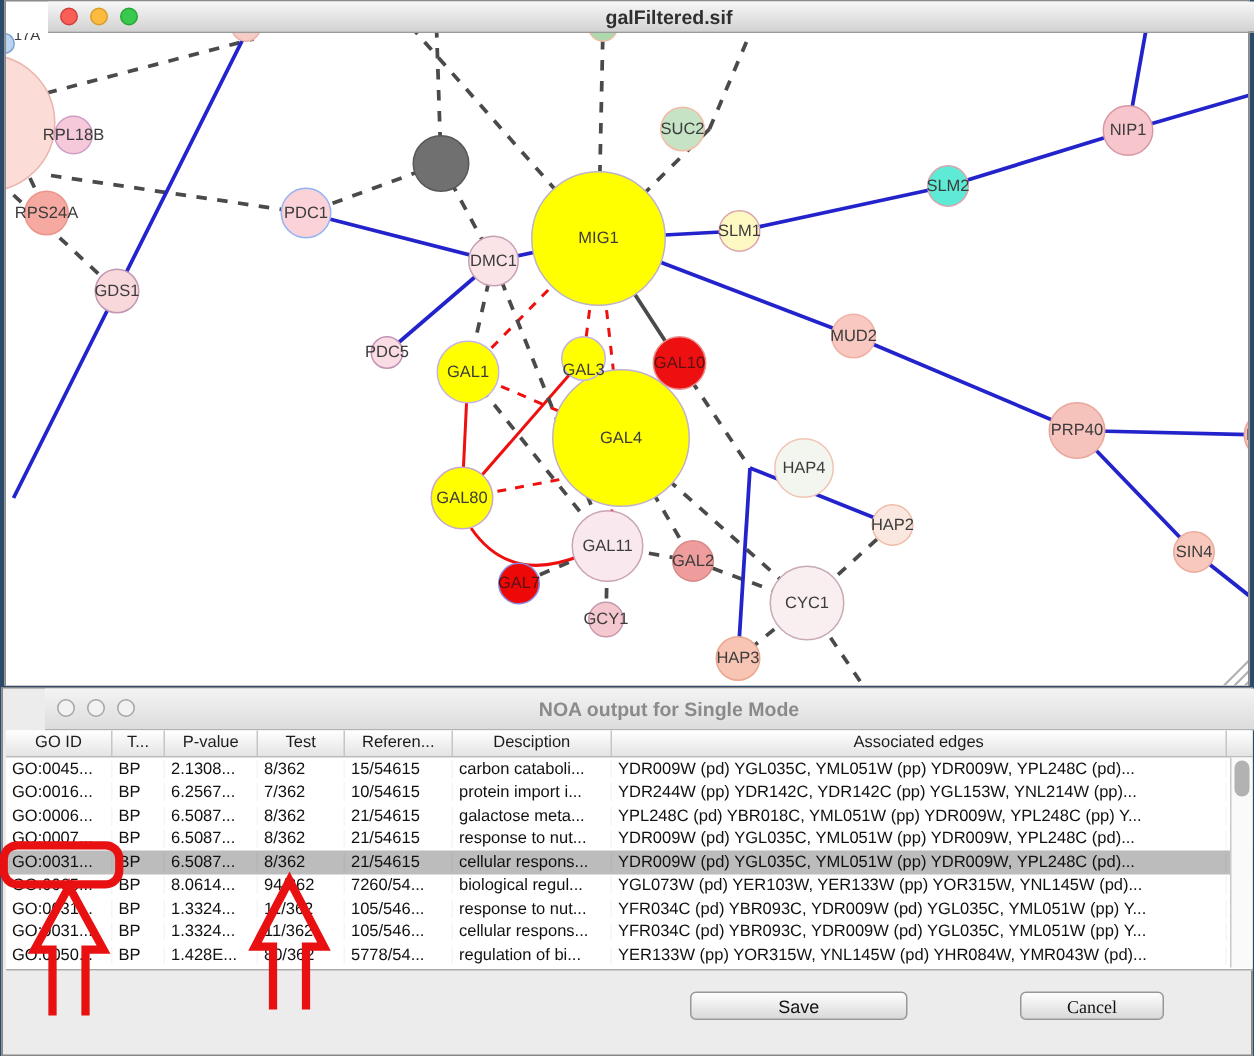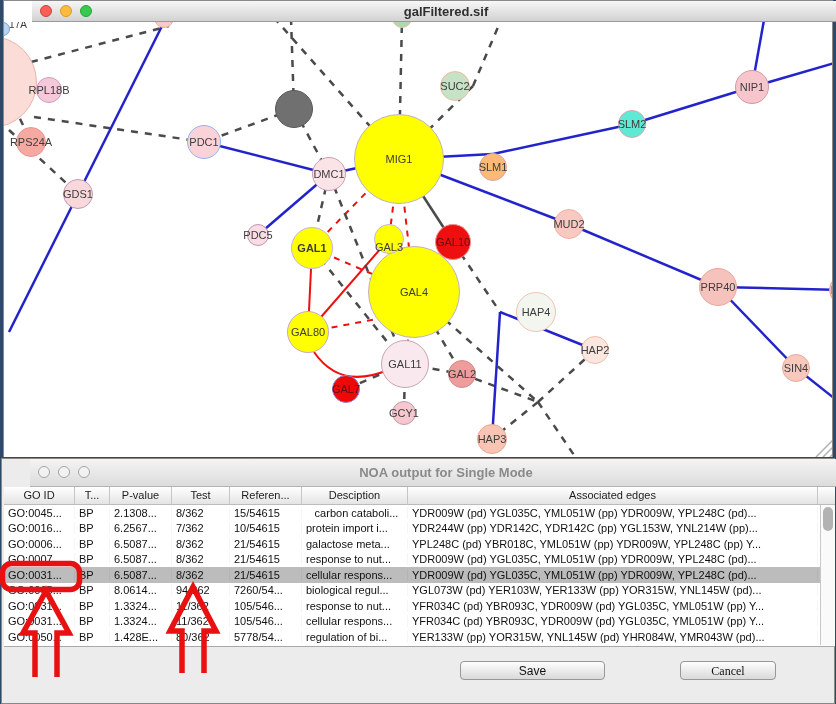--- a/index.html
+++ b/index.html
@@ -150,21 +150,21 @@
           <div class="node" style="left: 271px; top: 68px; width: 38px; height: 38px; background: rgb(112, 112, 112); border-color: rgb(88, 88, 88);"></div>
           <div class="node" style="left: 350px; top: 92px; width: 90px; height: 90px; background: rgb(255, 255, 0); border-color: rgb(190, 178, 200);">
             <span>MIG1</span>
           </div>
           <div class="node" style="left: 308px; top: 135px; width: 34px; height: 34px; background: rgb(250, 228, 232); border-color: rgb(200, 160, 180);">
             <span>DMC1</span>
           </div>
           <div class="node" style="left: 436px; top: 49px; width: 30px; height: 30px; background: rgb(198, 227, 198); border-color: rgb(242, 188, 166);">
             <span>SUC2</span>
           </div>
-          <div class="node" style="left: 475px; top: 131px; width: 28px; height: 28px; background: #fdba74; border-color: rgb(219, 164, 174);">
+          <div class="node" style="left: 475px; top: 118px; width: 28px; height: 28px; background: #fef9c3; border-color: rgb(219, 164, 174);">
             <span>SLM1</span>
           </div>
           <div class="node" style="left: 614px; top: 88px; width: 28px; height: 28px; background: #5eead4; border-color: rgb(219, 164, 174);">
             <span>SLM2</span>
           </div>
           <div class="node" style="left: 731px; top: 48px; width: 34px; height: 34px; background: rgb(247, 198, 204); border-color: rgb(216, 152, 162);">
             <span>NIP1</span>
           </div>
           <div class="node" style="left: 550px; top: 187px; width: 30px; height: 30px; background: rgb(249, 200, 192); border-color: rgb(240, 178, 166);">
             <span>MUD2</span>
@@ -180,37 +180,40 @@
           </div>
           <div class="node" style="left: 328px; top: 353px; width: 28px; height: 28px; background: rgb(238, 8, 8); border-color: rgb(136, 136, 221);">
             <span style="color: rgb(92, 16, 16);">GAL7</span>
           </div>
           <div class="node" style="left: 388px; top: 379px; width: 24px; height: 24px; background: rgb(244, 200, 206); border-color: rgb(197, 154, 174);">
             <span>GCY1</span>
           </div>
           <div class="node" style="left: 364px; top: 224px; width: 92px; height: 92px; background: rgb(255, 255, 0); border-color: rgb(192, 176, 204);">
             <span>GAL4</span>
           </div>
-          <div class="node" style="left: 287px; top: 205px; width: 42px; height: 42px; background: rgb(255, 255, 0); border-color: rgb(196, 180, 228); font-weight: bold;">
+          <div class="node" style="left: 287px; top: 205px; width: 42px; height: 42px; background: rgb(255, 255, 0); border-color: rgb(196, 180, 228);">
             <span>GAL1</span>
           </div>
           <div class="node" style="left: 370px; top: 202px; width: 30px; height: 30px; background: rgb(255, 255, 0); border-color: rgb(196, 180, 228); align-items: flex-end;">
             <span>GAL3</span>
           </div>
           <div class="node" style="left: 431px; top: 202px; width: 36px; height: 36px; background: rgb(238, 16, 16); border-color: rgb(232, 144, 144);">
             <span style="color: rgb(92, 16, 16);">GAL10</span>
           </div>
           <div class="node" style="left: 283px; top: 289px; width: 42px; height: 42px; background: rgb(255, 255, 0); border-color: rgb(200, 168, 204);">
             <span>GAL80</span>
           </div>
           <div class="node" style="left: 476px; top: 270px; width: 40px; height: 40px; background: rgb(242, 246, 238); border-color: rgb(240, 196, 180); margin-left: 36px;">
             <span>HAP4</span>
           </div>
           <div class="node" style="left: 577px; top: 314px; width: 28px; height: 28px; background: rgb(250, 232, 224); border-color: rgb(240, 188, 170);">
             <span>HAP2</span>
+          </div>
+          <div class="node" style="left: 509px; top: 355px; width: 50px; height: 50px; background: rgb(249, 238, 240); border-color: rgb(200, 170, 180);">
+            <span>CYC1</span>
           </div>
           <div class="node" style="left: 473px; top: 402px; width: 30px; height: 30px; background: rgb(248, 196, 180); border-color: rgb(234, 168, 144);">
             <span>HAP3</span>
           </div>
           <div class="node" style="left: 695px; top: 246px; width: 38px; height: 38px; background: rgb(246, 194, 188); border-color: rgb(232, 168, 158);">
             <span>PRP40</span>
           </div>
           <div class="node" style="left: 778px; top: 332px; width: 28px; height: 28px; background: rgb(248, 200, 188); border-color: rgb(234, 170, 156);">
             <span>SIN4</span>
           </div>
@@ -245,21 +248,21 @@
           <div class="th" style="width: 410px;">Associated edges</div>
           <div class="th" style="width: 15px; border-right: none;"></div>
         </div>
       <div id="tbody">
           <div class="row">
             <div class="td" style="width: 71px;">GO:0045...</div>
             <div class="td" style="width: 35px;">BP</div>
             <div class="td" style="width: 62px;">2.1308...</div>
             <div class="td" style="width: 58px;">8/362</div>
             <div class="td" style="width: 72px;">15/54615</div>
-            <div class="td" style="width: 106px; text-align: center;">carbon cataboli...</div>
+            <div class="td" style="width: 106px;">carbon cataboli...</div>
             <div class="td" style="width: 410px;">YDR009W (pd) YGL035C, YML051W (pp) YDR009W, YPL248C (pd)...</div>
           </div>
           <div class="row">
             <div class="td" style="width: 71px;">GO:0016...</div>
             <div class="td" style="width: 35px;">BP</div>
             <div class="td" style="width: 62px;">6.2567...</div>
             <div class="td" style="width: 58px;">7/362</div>
             <div class="td" style="width: 72px;">10/54615</div>
             <div class="td" style="width: 106px;">protein import i...</div>
             <div class="td" style="width: 410px;">YDR244W (pp) YDR142C, YDR142C (pp) YGL153W, YNL214W (pp)...</div>

